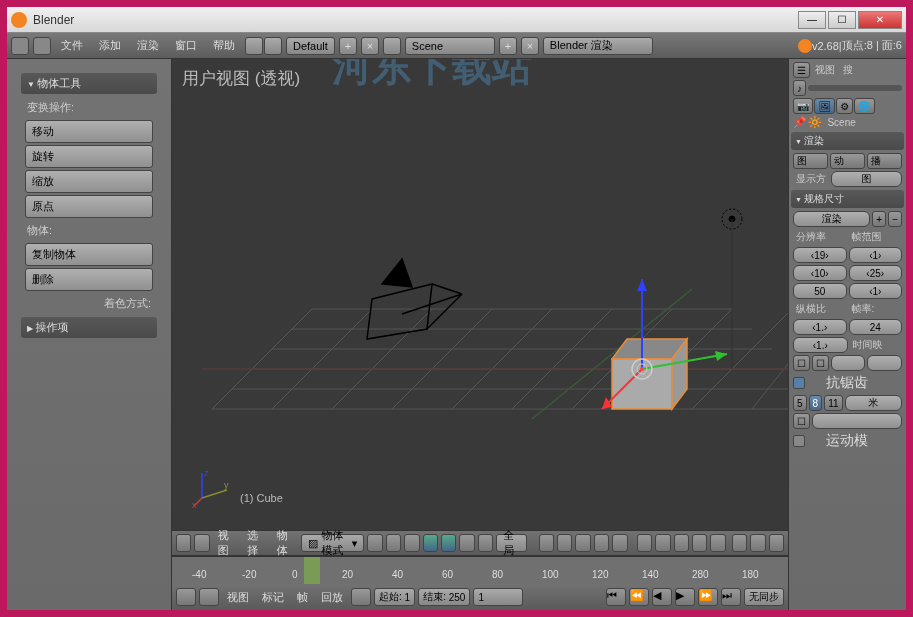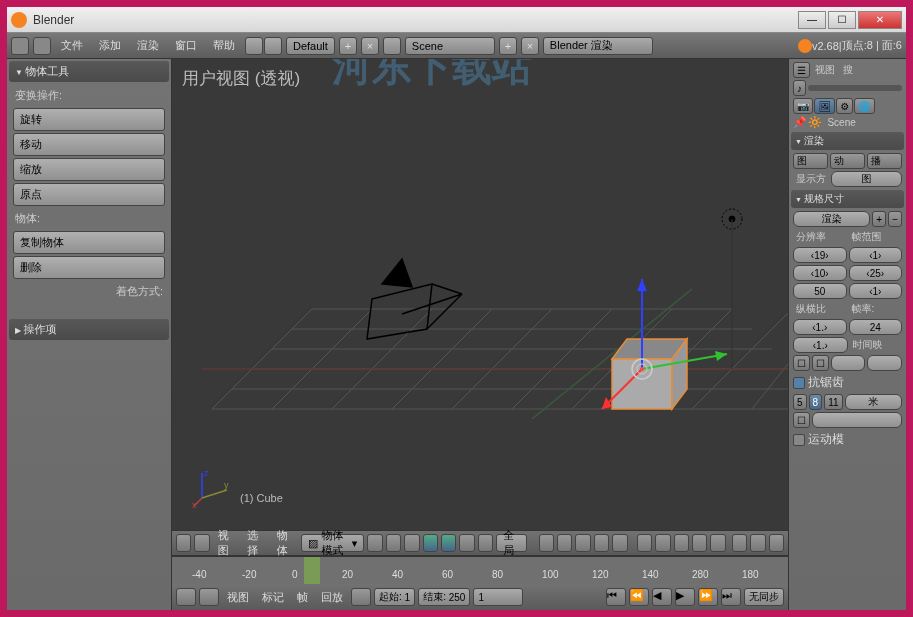--- a/index.html
+++ b/index.html
@@ -16,27 +16,27 @@
 .menubar { height: 26px; background: linear-gradient(#797979, #5c5c5c); display: flex; align-items: center; padding: 0 4px; gap: 4px; border-bottom: 1px solid #333; color: #ddd; font-size: 11px; }
 .menubar .icon-btn { width: 18px; height: 18px; background: #888; border: 1px solid #444; border-radius: 3px; }
 .menubar .menu-item { padding: 0 6px; cursor: pointer; }
 .menubar .layout-btns { display: flex; gap: 1px; }
 .menubar .sel { background: linear-gradient(#aaa,#888); border: 1px solid #444; border-radius: 3px; padding: 1px 6px; color: #000; height: 18px; display: flex; align-items: center; }
 .menubar .mini { width: 18px; height: 18px; background: linear-gradient(#aaa,#888); border: 1px solid #444; border-radius: 3px; display: flex; align-items: center; justify-content: center; }
 .menubar .ver { margin-left: auto; display: flex; align-items: center; }
 
 .main-area { flex: 1; display: flex; background: #393939; min-height: 0; }
 
-.tool-panel { width: 165px; background: linear-gradient(#737373,#6a6a6a); border-right: 1px solid #333; display: flex; flex-direction: column; padding: 2px; }
+.tool-panel { width: 165px; background: linear-gradient(#737373,#6a6a6a); border-right: 1px solid #333; display: flex; flex-direction: column; padding: 14px; }
 .panel-header { background: linear-gradient(#585858,#4a4a4a); color: #ddd; padding: 3px 6px; font-size: 11px; border-radius: 3px; margin-bottom: 2px; }
 .panel-header::before { content: "▼ "; font-size: 8px; }
 .tool-label { color: #ccc; padding: 4px 6px; font-size: 11px; }
 .tool-btn { background: linear-gradient(#b0b0b0,#909090); border: 1px solid #444; border-radius: 3px; padding: 3px 6px; margin: 1px 4px; color: #000; font-size: 11px; cursor: pointer; }
 .tool-panel .sub { color: #ccc; padding: 4px 6px; font-size: 11px; text-align: right; }
-.ops-header { background: linear-gradient(#585858,#4a4a4a); color: #ddd; padding: 3px 6px; font-size: 11px; border-radius: 3px; margin: 16px 0; }
+.ops-header { background: linear-gradient(#585858,#4a4a4a); color: #ddd; padding: 3px 6px; font-size: 11px; border-radius: 3px; margin: 2px 0; }
 .ops-header::before { content: "▶ "; font-size: 8px; }
 
 .viewport-area { flex: 1; display: flex; flex-direction: column; min-width: 0; }
 .viewport { flex: 1; background: #393939; position: relative; overflow: hidden; }
 .view-label { position: absolute; top: 8px; left: 10px; color: #bbb; font-size: 17px; }
 .obj-label { position: absolute; bottom: 26px; left: 68px; color: #bbb; font-size: 11px; }
 
 .viewport-header { height: 26px; background: linear-gradient(#727272,#5a5a5a); display: flex; align-items: center; padding: 0 4px; gap: 3px; border-top: 1px solid #333; border-bottom: 1px solid #333; }
 .vh-item { color: #ddd; padding: 0 5px; font-size: 11px; }
 .vh-sel { background: linear-gradient(#aaa,#888); border: 1px solid #444; border-radius: 3px; padding: 1px 6px; color: #000; height: 18px; display: flex; align-items: center; gap: 3px; }
@@ -50,21 +50,21 @@
 .tl-header { height: 26px; background: linear-gradient(#727272,#5a5a5a); display: flex; align-items: center; padding: 0 4px; gap: 3px; }
 .tl-field { background: linear-gradient(#aaa,#888); border: 1px solid #444; border-radius: 3px; padding: 1px 4px; color: #000; height: 18px; display: flex; align-items: center; font-size: 10px; }
 
 .prop-panel { width: 118px; background: linear-gradient(#737373,#6a6a6a); border-left: 1px solid #333; display: flex; flex-direction: column; padding: 2px; overflow: hidden; }
 .prop-panel .row { display: flex; gap: 2px; margin: 1px 2px; align-items: center; }
 .pp-btn { background: linear-gradient(#999,#777); border: 1px solid #444; border-radius: 3px; padding: 1px 3px; color: #000; font-size: 10px; height: 16px; display: flex; align-items: center; }
 .pp-field { background: linear-gradient(#b0b0b0,#909090); border: 1px solid #444; border-radius: 6px; padding: 1px 3px; color: #000; font-size: 10px; height: 16px; display: flex; align-items: center; justify-content: center; flex: 1; }
 .pp-header { background: linear-gradient(#585858,#4a4a4a); color: #ddd; padding: 2px 4px; font-size: 10px; border-radius: 3px; margin: 2px 0; }
 .pp-header::before { content: "▼ "; font-size: 7px; }
 .pp-label { color: #ccc; font-size: 10px; padding: 1px 3px; }
-.pp-check { display: flex; align-items: center; gap: 3px; color: #ddd; font-size: 12px; padding: 2px; }
+.pp-check { display: flex; align-items: center; gap: 21px; color: #ddd; font-size: 14px; padding: 2px; }
 .pp-check .box { width: 12px; height: 12px; background: #888; border: 1px solid #444; border-radius: 2px; }
 .pp-check .box.checked { background: #5580aa; }
 
 .axis-gizmo { position: absolute; bottom: 22px; left: 20px; width: 40px; height: 40px; }
 .watermark { position: absolute; top: -20px; left: 160px; font-size: 40px; font-weight: bold; color: rgba(80,150,200,0.4); pointer-events: none; }
 </style>
 </head>
 <body>
 
 <div class="window">
@@ -101,22 +101,22 @@
       <span>v2.68</span>
       <span>|</span>
       <span>顶点:8 | 面:6</span>
     </div>
   </div>
 
   <div class="main-area">
     <div class="tool-panel">
       <div class="panel-header">物体工具</div>
       <div class="tool-label">变换操作:</div>
+      <div class="tool-btn">移动</div>
       <div class="tool-btn">旋转</div>
-      <div class="tool-btn">移动</div>
       <div class="tool-btn">缩放</div>
       <div class="tool-btn">原点</div>
       <div class="tool-label">物体:</div>
       <div class="tool-btn">复制物体</div>
       <div class="tool-btn">删除</div>
       <div class="sub">着色方式:</div>
       <div class="ops-header">操作项</div>
     </div>
 
     <div class="viewport-area">

